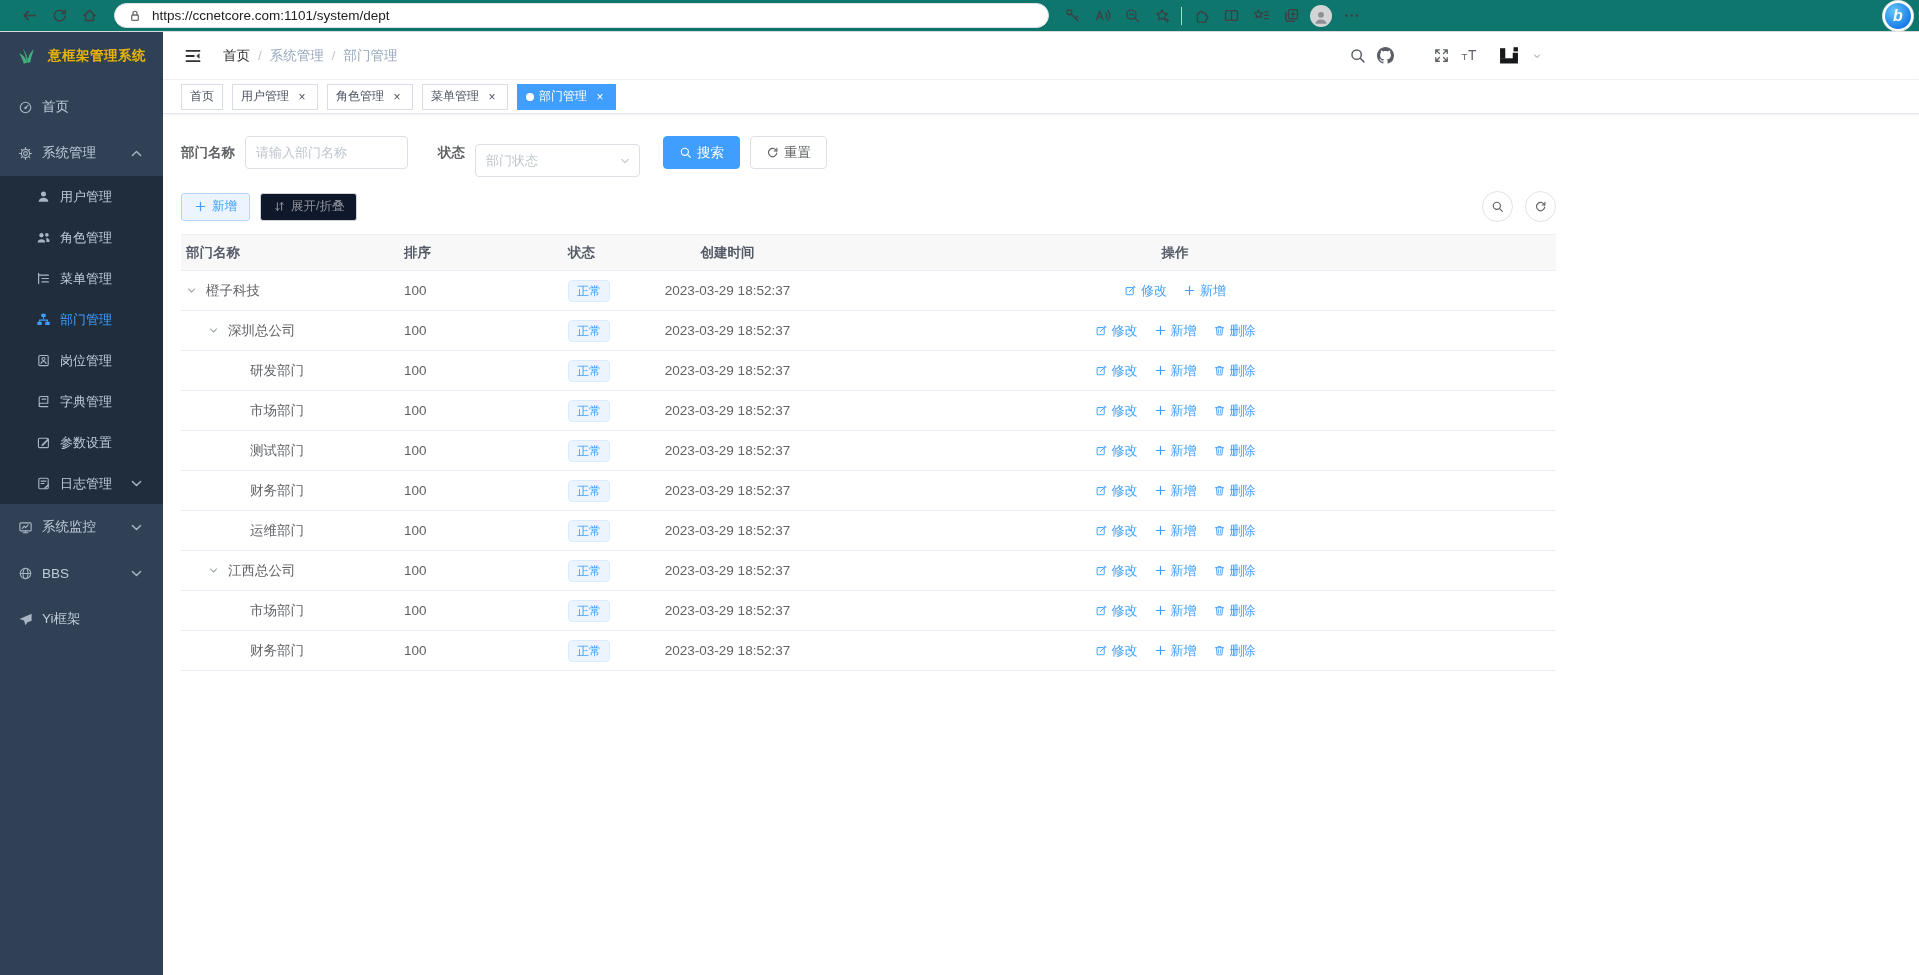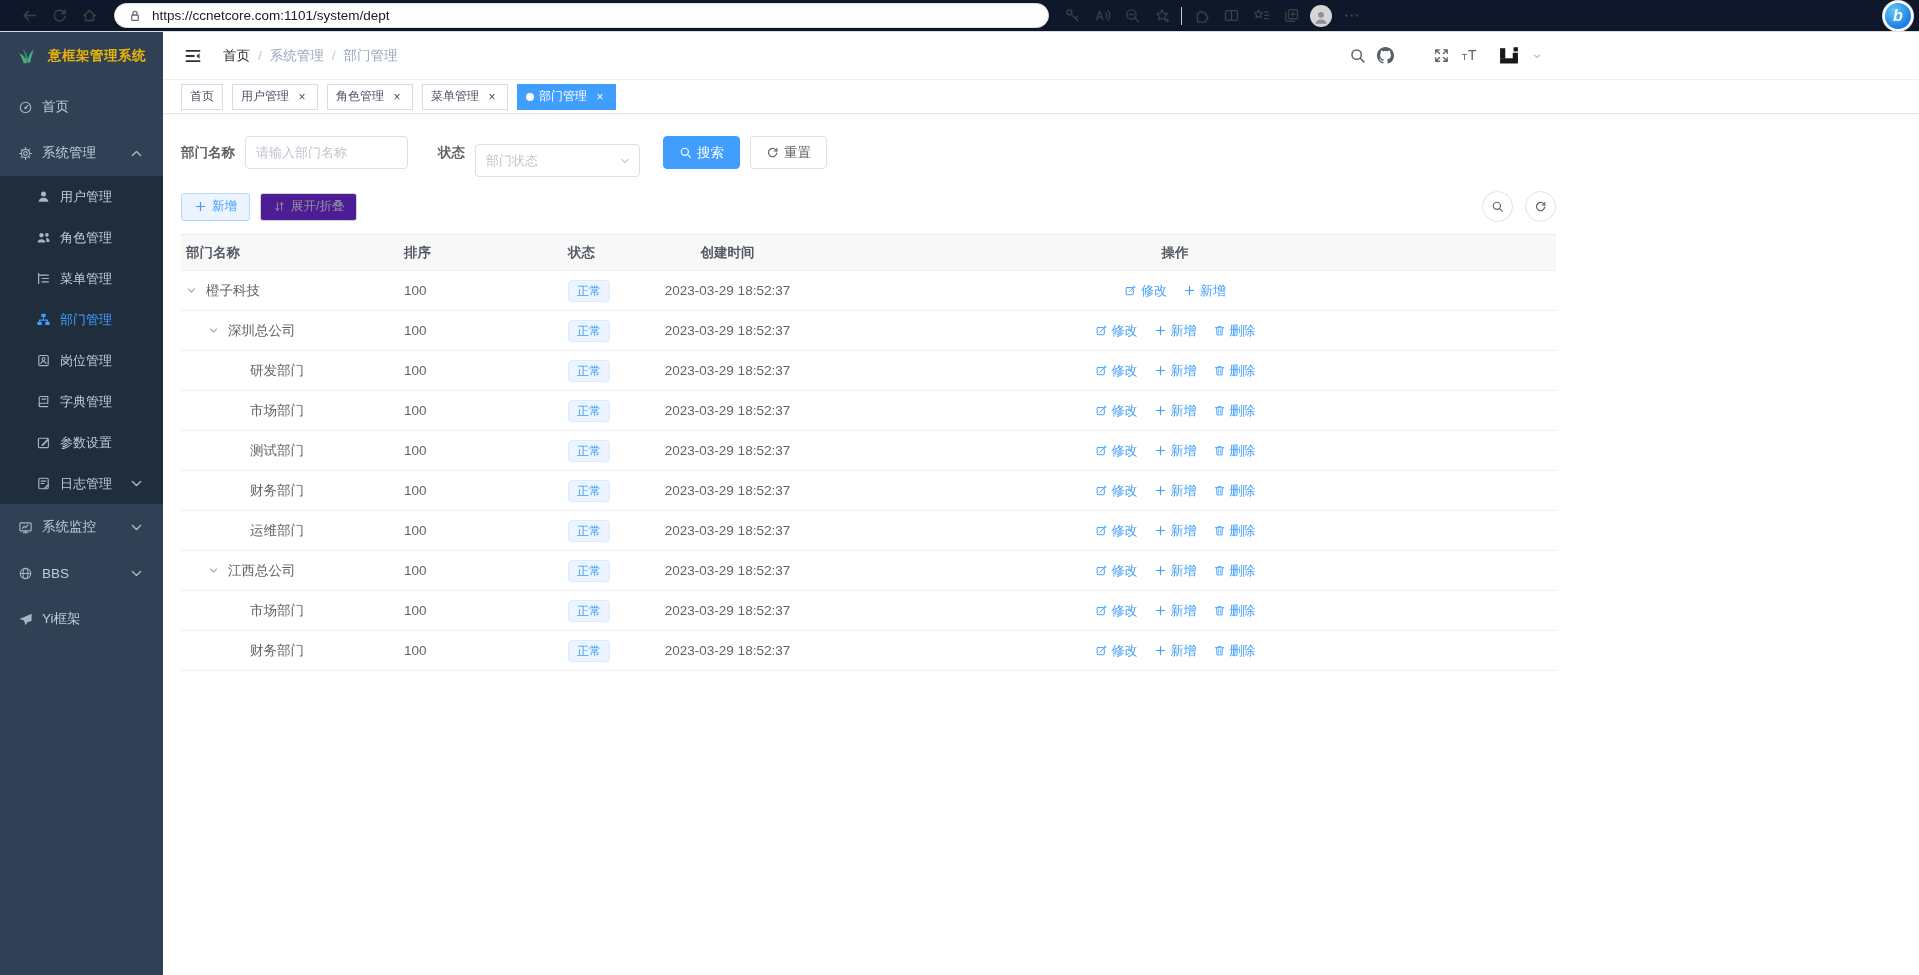--- a/index.html
+++ b/index.html
@@ -2,21 +2,21 @@
 <html><head>
 <meta charset="utf-8">
 <style>
   * { margin:0; padding:0; box-sizing:border-box; }
   html,body { width:1919px; height:975px; overflow:hidden;
     font-family:"Liberation Sans","DejaVu Sans",sans-serif; background:#fff; }
   .ic { display:inline-flex; align-items:center; justify-content:center; }
   .ic svg { width:16px; height:16px; display:block; }
 
   
-  .browser-bar { height:32px; background:#0f172a; border-bottom:1px solid #d9d9dc;
+  .browser-bar { height:32px; background:#0f766e; border-bottom:1px solid #d9d9dc;
     display:flex; align-items:center; padding:0 6px 0 14px; color:#4a4d52; }
   .bicon { width:30px; height:28px; display:flex; align-items:center; justify-content:center;
     color:#3c4043; flex:0 0 auto; }
   .bicon svg { width:17px; height:17px; }
   .addr-pill { height:25px; flex:0 0 935px; background:#fff; border:1px solid #e2e2e4;
     border-radius:13px; display:flex; align-items:center; padding:0 12px; margin:0 8px 0 10px;
     box-shadow:0 1px 2px rgba(0,0,0,.04); }
   .addr-pill .ic { color:#6a6d72; margin-right:9px; }
   .url { font-size:13.5px; color:#202124; white-space:nowrap; }
   .vsep { width:1px; height:18px; background:#c9c9cc; margin:0 4px; flex:0 0 auto; }
@@ -99,21 +99,21 @@
   .select .ic svg { width:12px; height:12px; }
   .btn { height:33px; border-radius:4px; border:1px solid #dcdfe6; background:#fff;
     display:inline-flex; align-items:center; justify-content:center; gap:5px; font-size:13.5px;
     color:#606266; cursor:pointer; padding:0 15px; font-family:inherit; }
   .btn .ic svg { width:13px; height:13px; }
   .btn-primary { background:#409eff; border-color:#409eff; color:#fff; margin-left:23px; }
   .btn-reset { margin-left:10px; }
   .toolbar-row { display:flex; align-items:center; margin-bottom:12px; }
   .btn-mini { height:28px; font-size:12.5px; padding:0 12px; border-radius:3px; }
   .btn-add { background:#ecf5ff; border-color:#b3d8ff; color:#409eff; }
-  .btn-toggle { background:#4c1d95; border-color:#d3d4d6; color:#909399; margin-left:10px; }
+  .btn-toggle { background:#0f172a; border-color:#d3d4d6; color:#909399; margin-left:10px; }
   .tool-right { margin-left:auto; display:flex; gap:12px; }
   .circle-btn { width:31px; height:31px; border-radius:50%; border:1px solid #dfe3e8;
     background:#fff; display:flex; align-items:center; justify-content:center; color:#606266; cursor:pointer; }
   .circle-btn svg { width:13px; height:13px; }
 
   
   .table { width:1375px; border-top:1px solid #ebeef5; font-size:13.5px; color:#606266; }
   .trow { display:flex; align-items:center; border-bottom:1px solid #ebeef5; height:40px; }
   .thead { height:36px; background:#f8f8f9; color:#555b66; font-weight:bold; }
   .c-name { width:218px; display:flex; align-items:center; padding-left:5px; }

